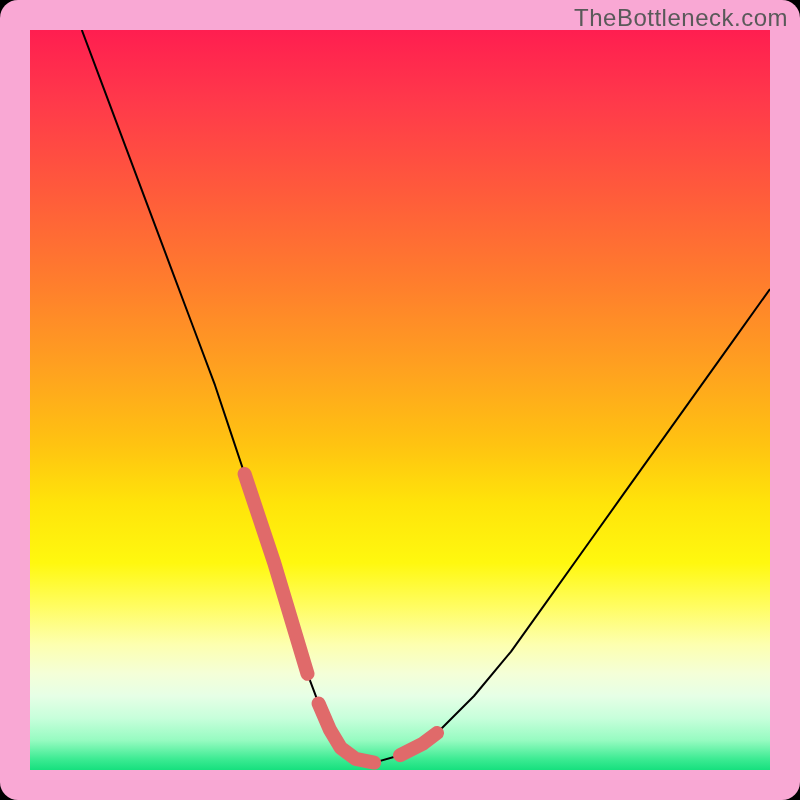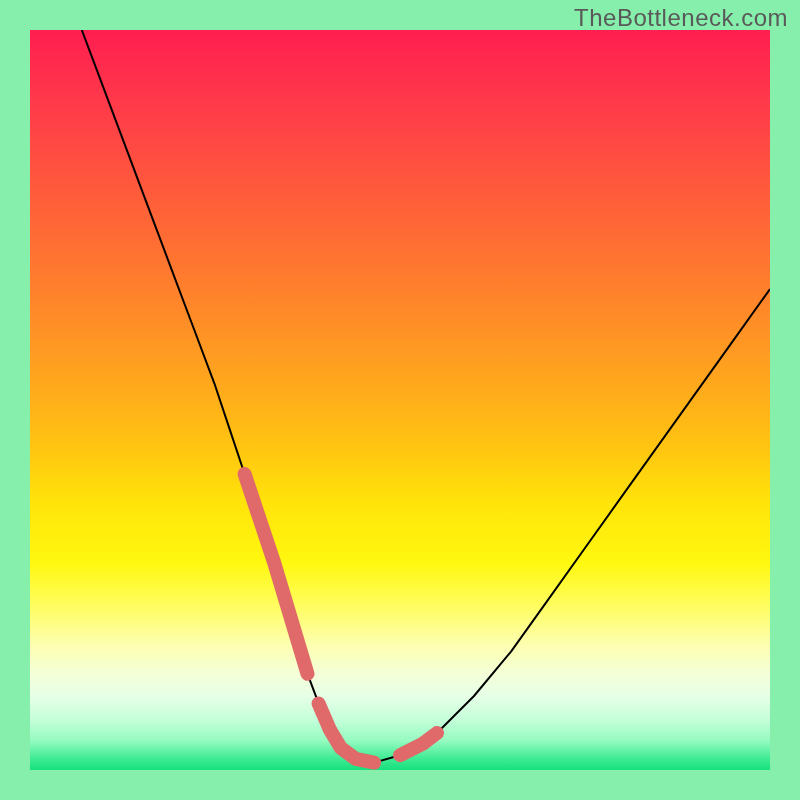--- a/index.html
+++ b/index.html
@@ -8,21 +8,22 @@
   width: 800px;
   height: 800px;
   background: #000;
   font-family: Arial, Helvetica, sans-serif;
   overflow: hidden;
 }
 .outer {
   position: relative;
   width: 800px;
   height: 800px;
-  background: #86efac;
+  background: #f9a8d4;
+  border-radius: 18px;
 }
 .watermark {
   position: absolute;
   top: 4px;
   right: 12px;
   color: #595959;
   font-size: 24px;
   font-weight: 500;
   letter-spacing: 0.5px;
   z-index: 20;

